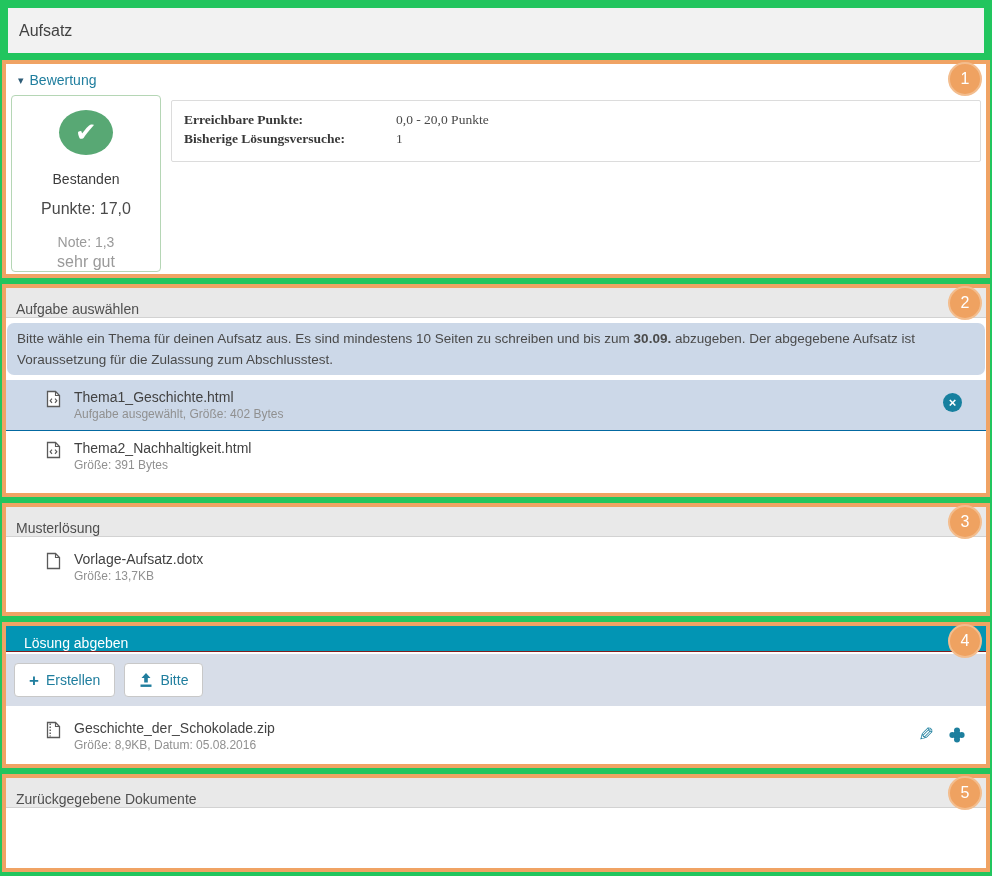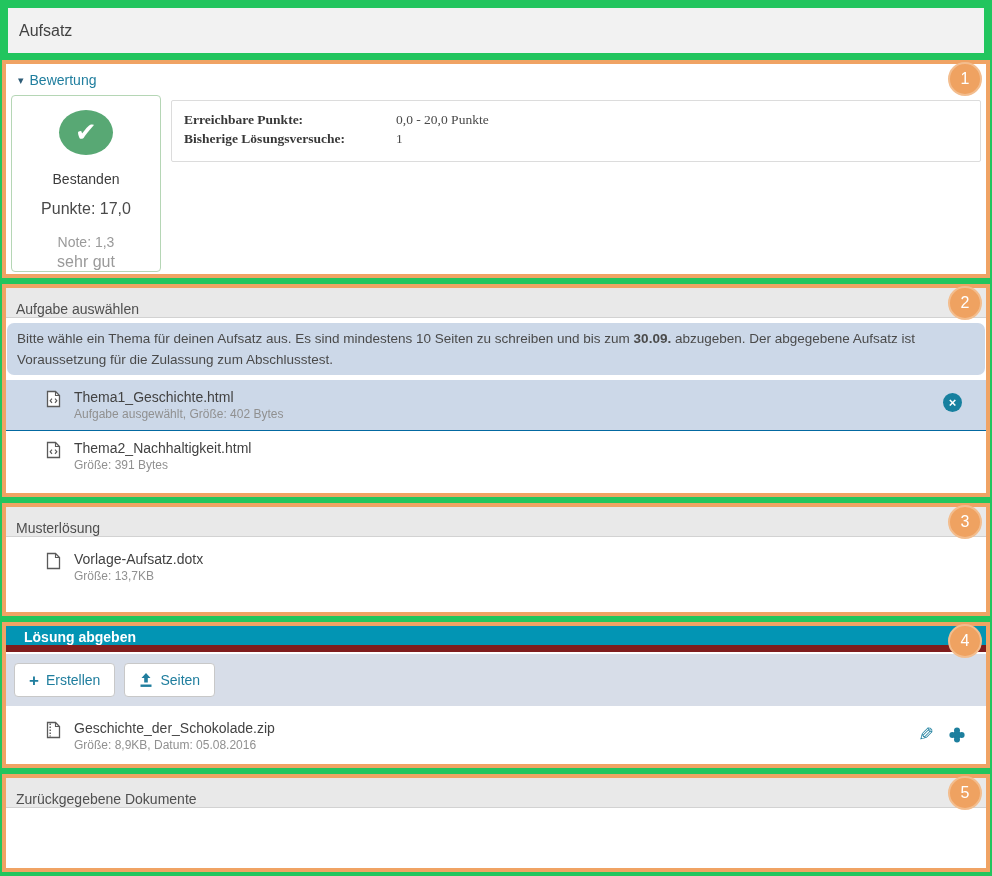--- a/index.html
+++ b/index.html
@@ -20,22 +20,22 @@
   .sec4 { top:622px; height:146px; }
   .sec5 { top:774px; height:98px;  }
 
   .badge { position:absolute; top:-2px; right:4px; width:34px; height:34px; border-radius:50%;
            background:#efa261; border:2px solid #f3bd8e; color:#fff; font-size:16px;
            display:flex; align-items:center; justify-content:center; z-index:3; }
 
   
   .sec-header { height:30px; background:#e9e9e9; border-bottom:1px solid #d2d2d2;
                 display:flex; align-items:flex-end; padding-left:10px; font-size:14px; color:#4f4f4f; }
-  .sec-header.teal { background:#0295b4; border-bottom:7px solid #7f1d1d; color:#fff;
-                     font-weight:bold; height:26px;padding-left:18px; }
+  .sec-header.teal { background:#0295b4; border-bottom:1px solid #7f1d1d; color:#fff;
+                     font-weight:normal; height:26px;padding-left:18px; }
 
   
   .sec1 { padding:5px; }
   .toggle-row { height:22px; display:flex; align-items:center; gap:6px; padding-left:7px; margin-bottom:4px; }
   .caret { color:#2e5d77; font-size:11px; }
   .toggle-label { color:#207e9e; font-size:14px; cursor:pointer; }
   .bw-body { display:flex; align-items:flex-start; }
   .result-card { width:150px; height:177px; border:1px solid #b5d6b5; border-radius:4px;
                  display:flex; flex-direction:column; align-items:center; background:#fff; }
   .check-circle { width:54px; height:54px; border-radius:50%; background:#58a874; margin-top:14px;
@@ -183,21 +183,21 @@
         <span class="plus">+</span>
         <span>Erstellen</span>
       </button>
       <button class="btn">
         <span>
           <svg class="svgicon" width="14" height="15" viewBox="0 0 14 15">
             <path d="M7 0 L11.5 5 H8.8 V9.5 H5.2 V5 H2.5 Z" fill="#207e9e"></path>
             <rect x="1.5" y="11.5" width="11" height="2.4" fill="#207e9e"></rect>
           </svg>
         </span>
-        <span>Seiten</span>
+        <span>Bitte</span>
       </button>
     </div>
     <div class="file-list">
       <div class="file-row">
         <span class="file-icon">
           <svg class="svgicon" width="15" height="18" viewBox="0 0 15 18">
             <path d="M1.5 1.5 H9.5 L13.5 5.5 V16.5 H1.5 Z" fill="#fff" stroke="#5a5a5a" stroke-width="1.3"></path>
             <path d="M9.5 1.5 V5.5 H13.5" fill="none" stroke="#5a5a5a" stroke-width="1.1"></path>
             <line x1="4.2" y1="2.5" x2="4.2" y2="15.5" stroke="#5a5a5a" stroke-width="1.4" stroke-dasharray="1.6,1.4"></line>
           </svg>

